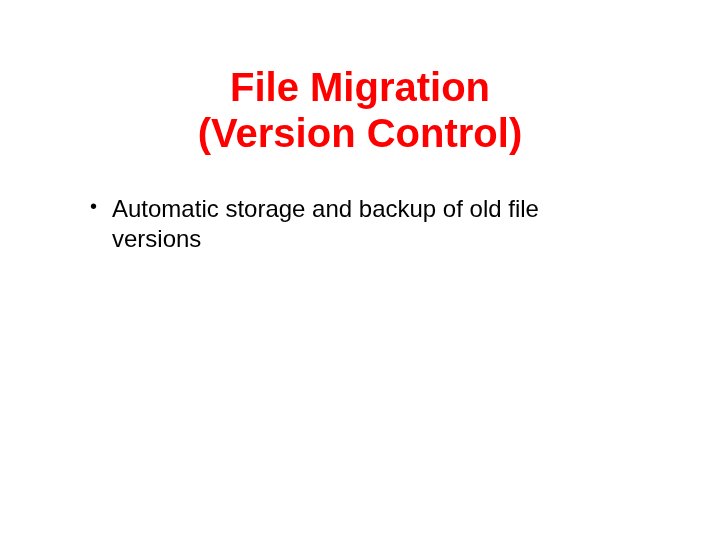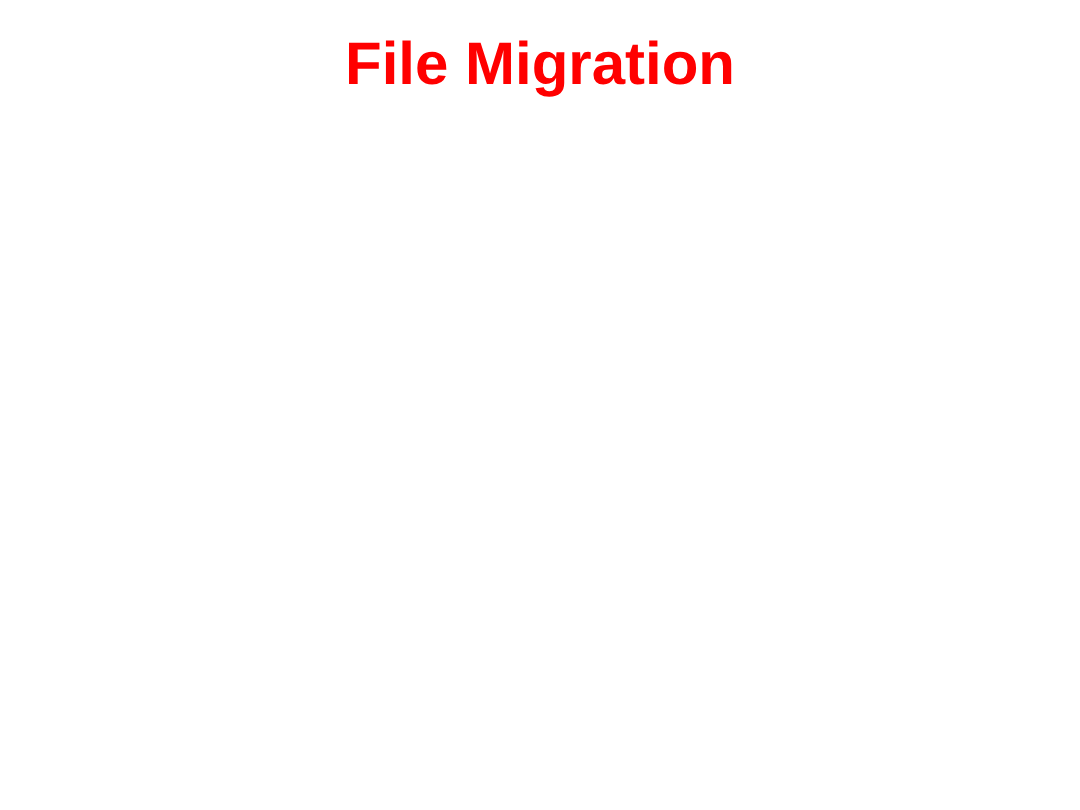--- a/index.html
+++ b/index.html
@@ -21,20 +21,21 @@
     padding: 20px 60px 40px 60px;
   }
   .title {
     text-align: center;
     font-size: 40px;
     font-weight: bold;
     color: #ff0000;
     line-height: 1.15;
     margin-bottom: 38px;
     padding: 0 40px;
+    margin-top: 44px;
   }
   .bullet-list {
     list-style: none;
     padding-left: 30px;
   }
   .bullet-item {
     position: relative;
     font-size: 24px;
     color: #000000;
     line-height: 1.25;
@@ -50,16 +51,20 @@
     font-size: 20px;
     color: #000000;
   }
 </style>
 </head>
 <body>
 
 <div class="slide">
   <h1 class="title">
     <span>File Migration</span><br>
+    <span>(Version Control)</span>
   </h1>
   <ul class="bullet-list">
+    <li class="bullet-item">
+      <span>Automatic storage and backup of old file versions</span>
+    </li>
   </ul>
 </div>
 
 </body></html>

